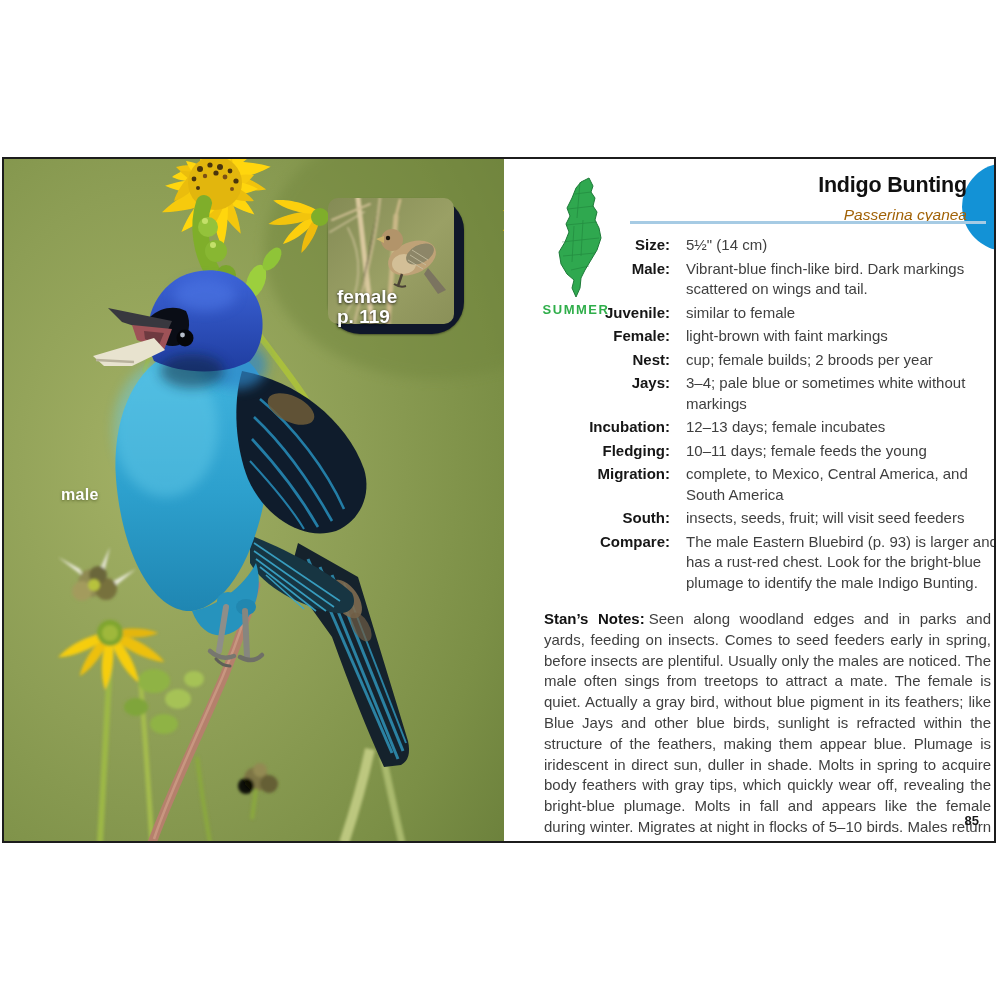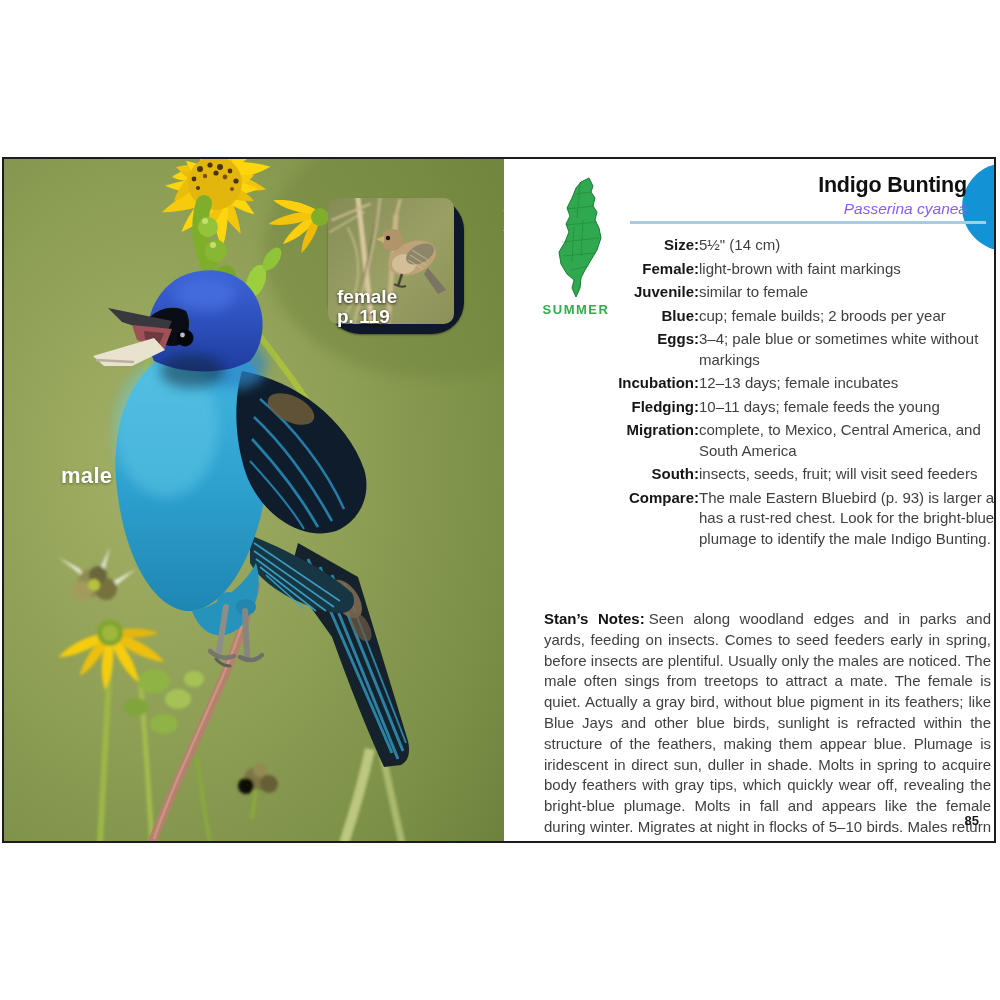--- a/index.html
+++ b/index.html
@@ -4,40 +4,40 @@
 <style>
   html,body{margin:0;padding:0;background:#ffffff;}
   body{width:1000px;height:1000px;position:relative;font-family:"Liberation Sans",sans-serif;-webkit-font-smoothing:antialiased;}
 
   
   .spread{position:absolute;left:2px;top:157px;width:994px;height:686px;border:2px solid #1c1c1c;box-sizing:border-box;overflow:hidden;background:#ffffff;}
 
   
   .photo{position:absolute;left:0;top:0;width:500px;height:682px;overflow:hidden;}
   .photo svg{display:block;}
-  .male-label{position:absolute;left:57px;top:304px;color:#ffffff;font-weight:bold;font-size:22px;letter-spacing:.3px;text-shadow:0 1px 3px rgba(40,50,10,.55);}
+  .male-label{position:absolute;left:57px;top:327px;color:#ffffff;font-weight:bold;font-size:16px;letter-spacing:.3px;text-shadow:0 1px 3px rgba(40,50,10,.55);}
 
   .inset{position:absolute;left:324px;top:39px;width:136px;height:136px;background:#0f172a;border-radius:32px;box-sizing:border-box;box-shadow:0 1px 2px rgba(0,0,0,.4);}
   .inset-photo{position:relative;width:126px;height:126px;border-radius:10px;overflow:hidden;}
   .inset-caption{position:absolute;left:9px;bottom:7px;color:#fff;font-weight:bold;font-size:19px;line-height:20px;text-shadow:0 1px 3px rgba(0,0,0,.85);}
 
   
   .page-right{position:absolute;left:501px;top:0;width:493px;height:682px;background:#ffffff;}
 
   .range-map{position:absolute;left:48px;top:17px;width:62px;height:126px;}
   .season{position:absolute;left:29px;top:143px;width:84px;text-align:center;color:#2fae4a;font-weight:bold;font-size:13px;letter-spacing:1.5px;}
 
   .title-block{position:absolute;left:108px;top:14px;width:354px;text-align:right;}
   .title{font-size:21.5px;font-weight:bold;color:#101010;letter-spacing:-.2px;line-height:24px;}
-  .sci{font-size:15.5px;font-style:italic;color:#8b5cf6;line-height:19px;margin-top:2px;}
+  .sci{font-size:15.5px;font-style:italic;color:#a16207;line-height:19px;margin-top:8px;}
   .rule{position:absolute;left:125px;top:62px;width:356px;height:3px;background:#a6cbe4;}
   .tab-circle{position:absolute;left:457px;top:4px;width:88px;height:88px;border-radius:50%;background:#1392d6;}
 
   .fields{position:absolute;left:0;top:76px;width:493px;}
-  .frow{display:grid;grid-template-columns:165px 316px;column-gap:0;margin-bottom:3px;margin-left:29px;}
+  .frow{display:grid;grid-template-columns:165px 316px;column-gap:16px;margin-bottom:3px;}
   .flabel{text-align:right;font-weight:bold;color:#161616;font-size:15px;line-height:20.5px;}
   .fvalue{color:#3f3f3f;font-size:15px;line-height:20.5px;}
 
   .notes{position:absolute;left:39px;top:435px;width:447px;font-size:15px;line-height:20.8px;color:#3f3f3f;text-align:justify;}
   .notes-label{font-weight:bold;color:#111111;margin-right:4px;}
 
   .page-num{position:absolute;right:19px;top:654px;font-weight:bold;font-size:13px;color:#161616;}
 </style>
 </head>
 <body>
@@ -320,33 +320,37 @@
       <div class="sci">Passerina cyanea</div>
     </div>
     <div class="rule"></div>
 
     <div class="fields">
       <div class="frow">
         <div class="flabel">Size:</div>
         <div class="fvalue">5½" (14 cm)</div>
       </div>
       <div class="frow">
+        <div class="flabel">Male:</div>
+        <div class="fvalue">Vibrant-blue finch-like bird. Dark markings scattered on wings and tail.</div>
+      </div>
+      <div class="frow">
+        <div class="flabel">Juvenile:</div>
+        <div class="fvalue">similar to female</div>
+      </div>
+      <div class="frow">
         <div class="flabel">Female:</div>
         <div class="fvalue">light-brown with faint markings</div>
       </div>
       <div class="frow">
-        <div class="flabel">Juvenile:</div>
-        <div class="fvalue">similar to female</div>
-      </div>
-      <div class="frow">
-        <div class="flabel">Blue:</div>
+        <div class="flabel">Nest:</div>
         <div class="fvalue">cup; female builds; 2 broods per year</div>
       </div>
       <div class="frow">
-        <div class="flabel">Eggs:</div>
+        <div class="flabel">Jays:</div>
         <div class="fvalue">3–4; pale blue or sometimes white without markings</div>
       </div>
       <div class="frow">
         <div class="flabel">Incubation:</div>
         <div class="fvalue">12–13 days; female incubates</div>
       </div>
       <div class="frow">
         <div class="flabel">Fledging:</div>
         <div class="fvalue">10–11 days; female feeds the young</div>
       </div>

